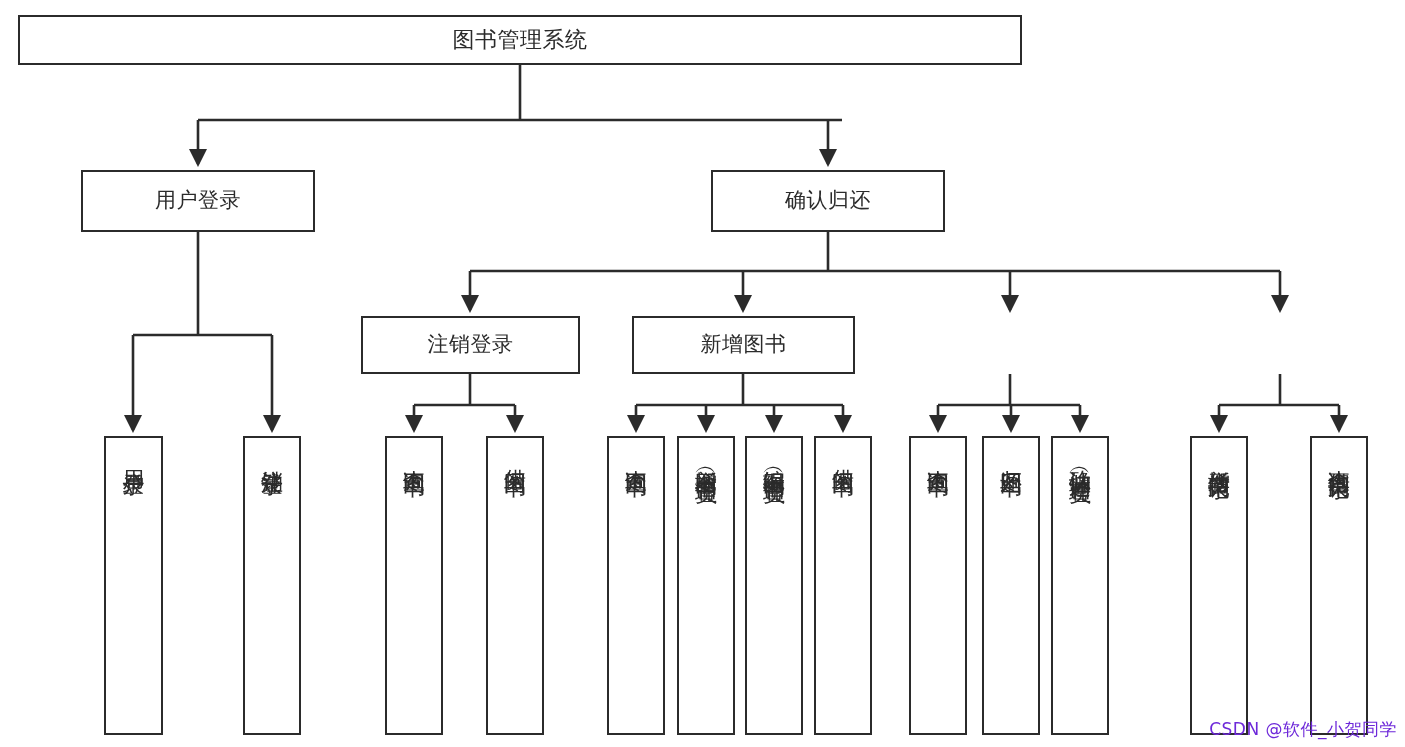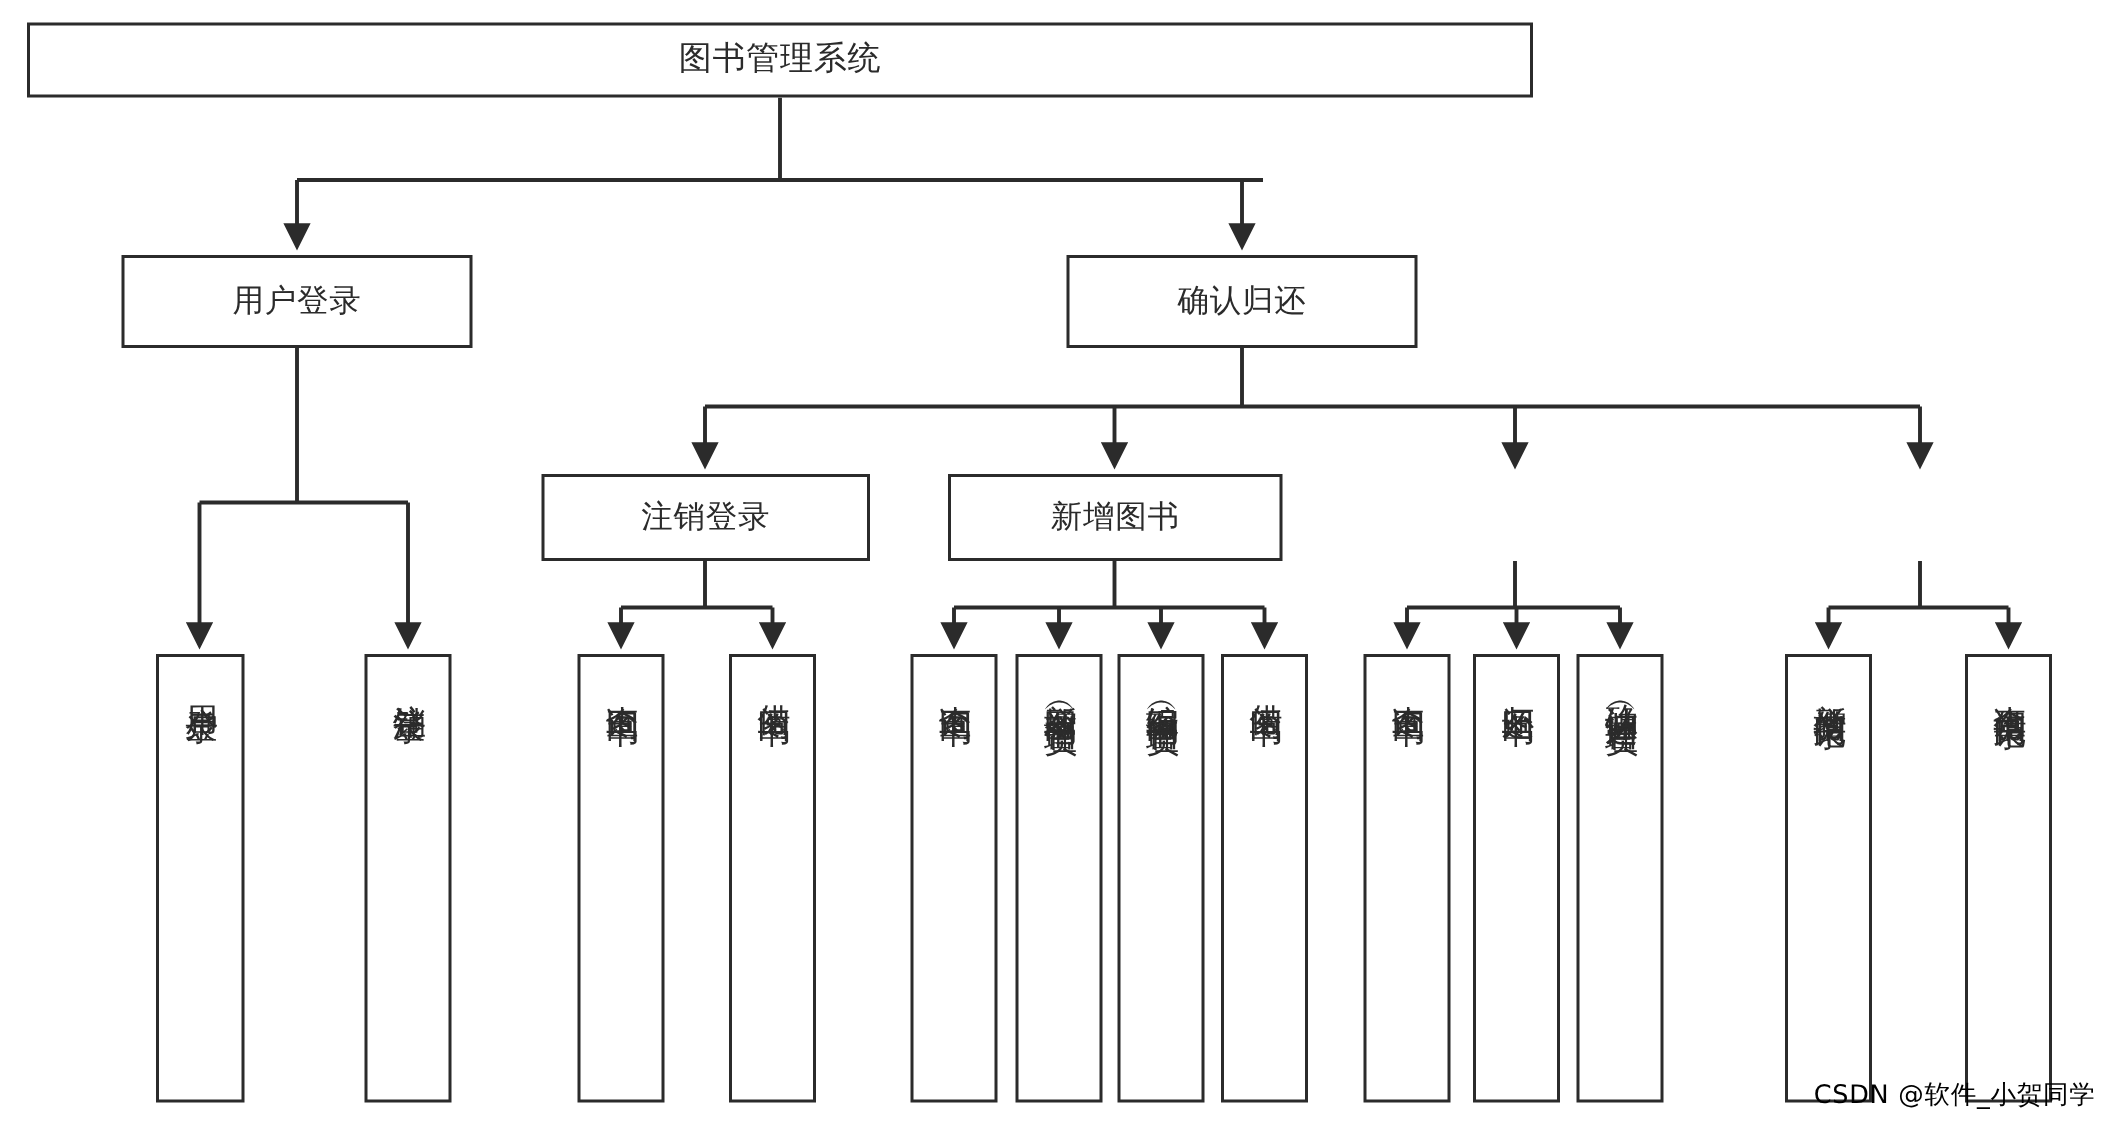--- a/index.html
+++ b/index.html
@@ -54,21 +54,21 @@
     font-size: 22px;
     letter-spacing: 2px;
     line-height: 1.0;
   }
   .node.root .lbl { font-size: 22px; }
   .watermark {
     position: absolute;
     right: 8px;
     bottom: 6px;
     font-size: 17px;
-    color: #000000;
+    color: #6d28d9;
     letter-spacing: 0.5px;
     white-space: nowrap;
   }
 </style>
 </head>
 <body>
 
 <div id="canvas">
 
   <svg class="wires" viewBox="0 0 1405 747" xmlns="http://www.w3.org/2000/svg">

